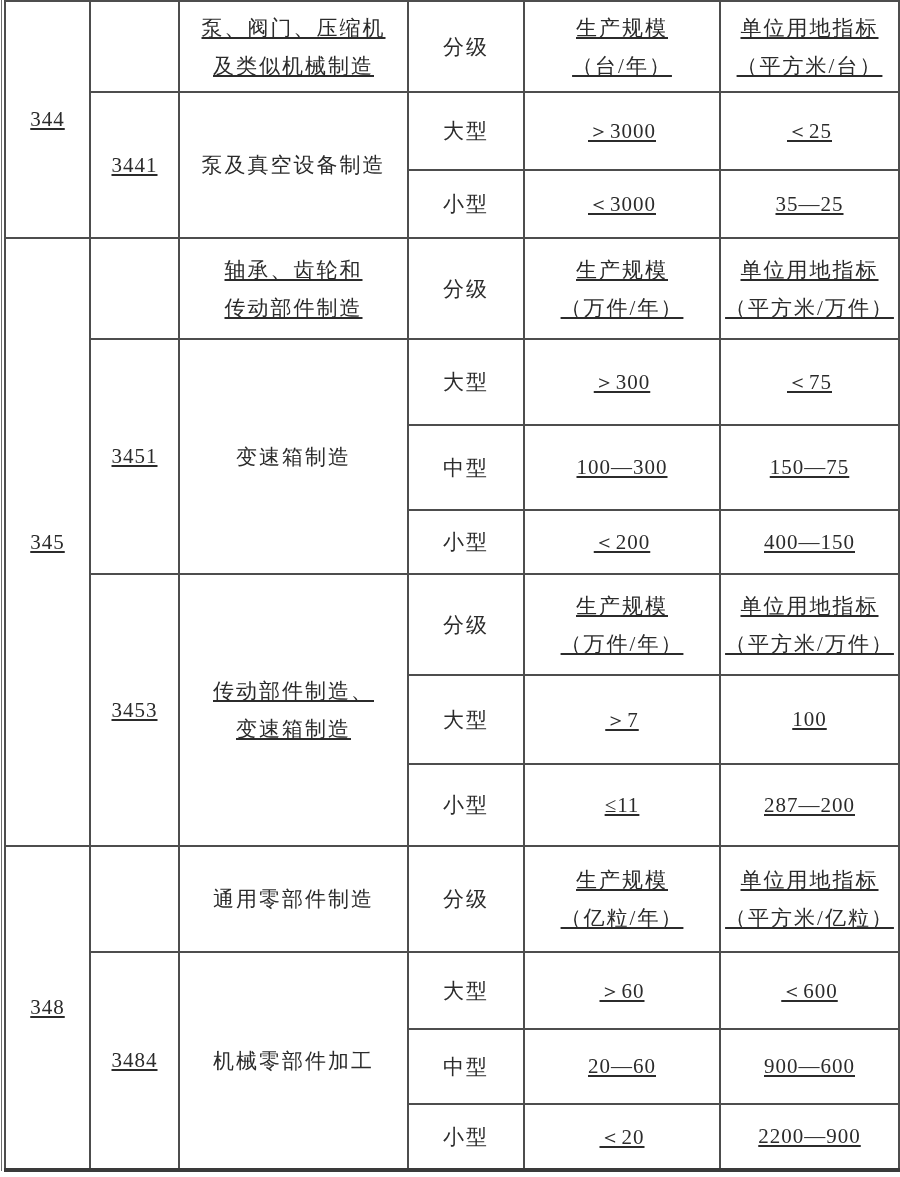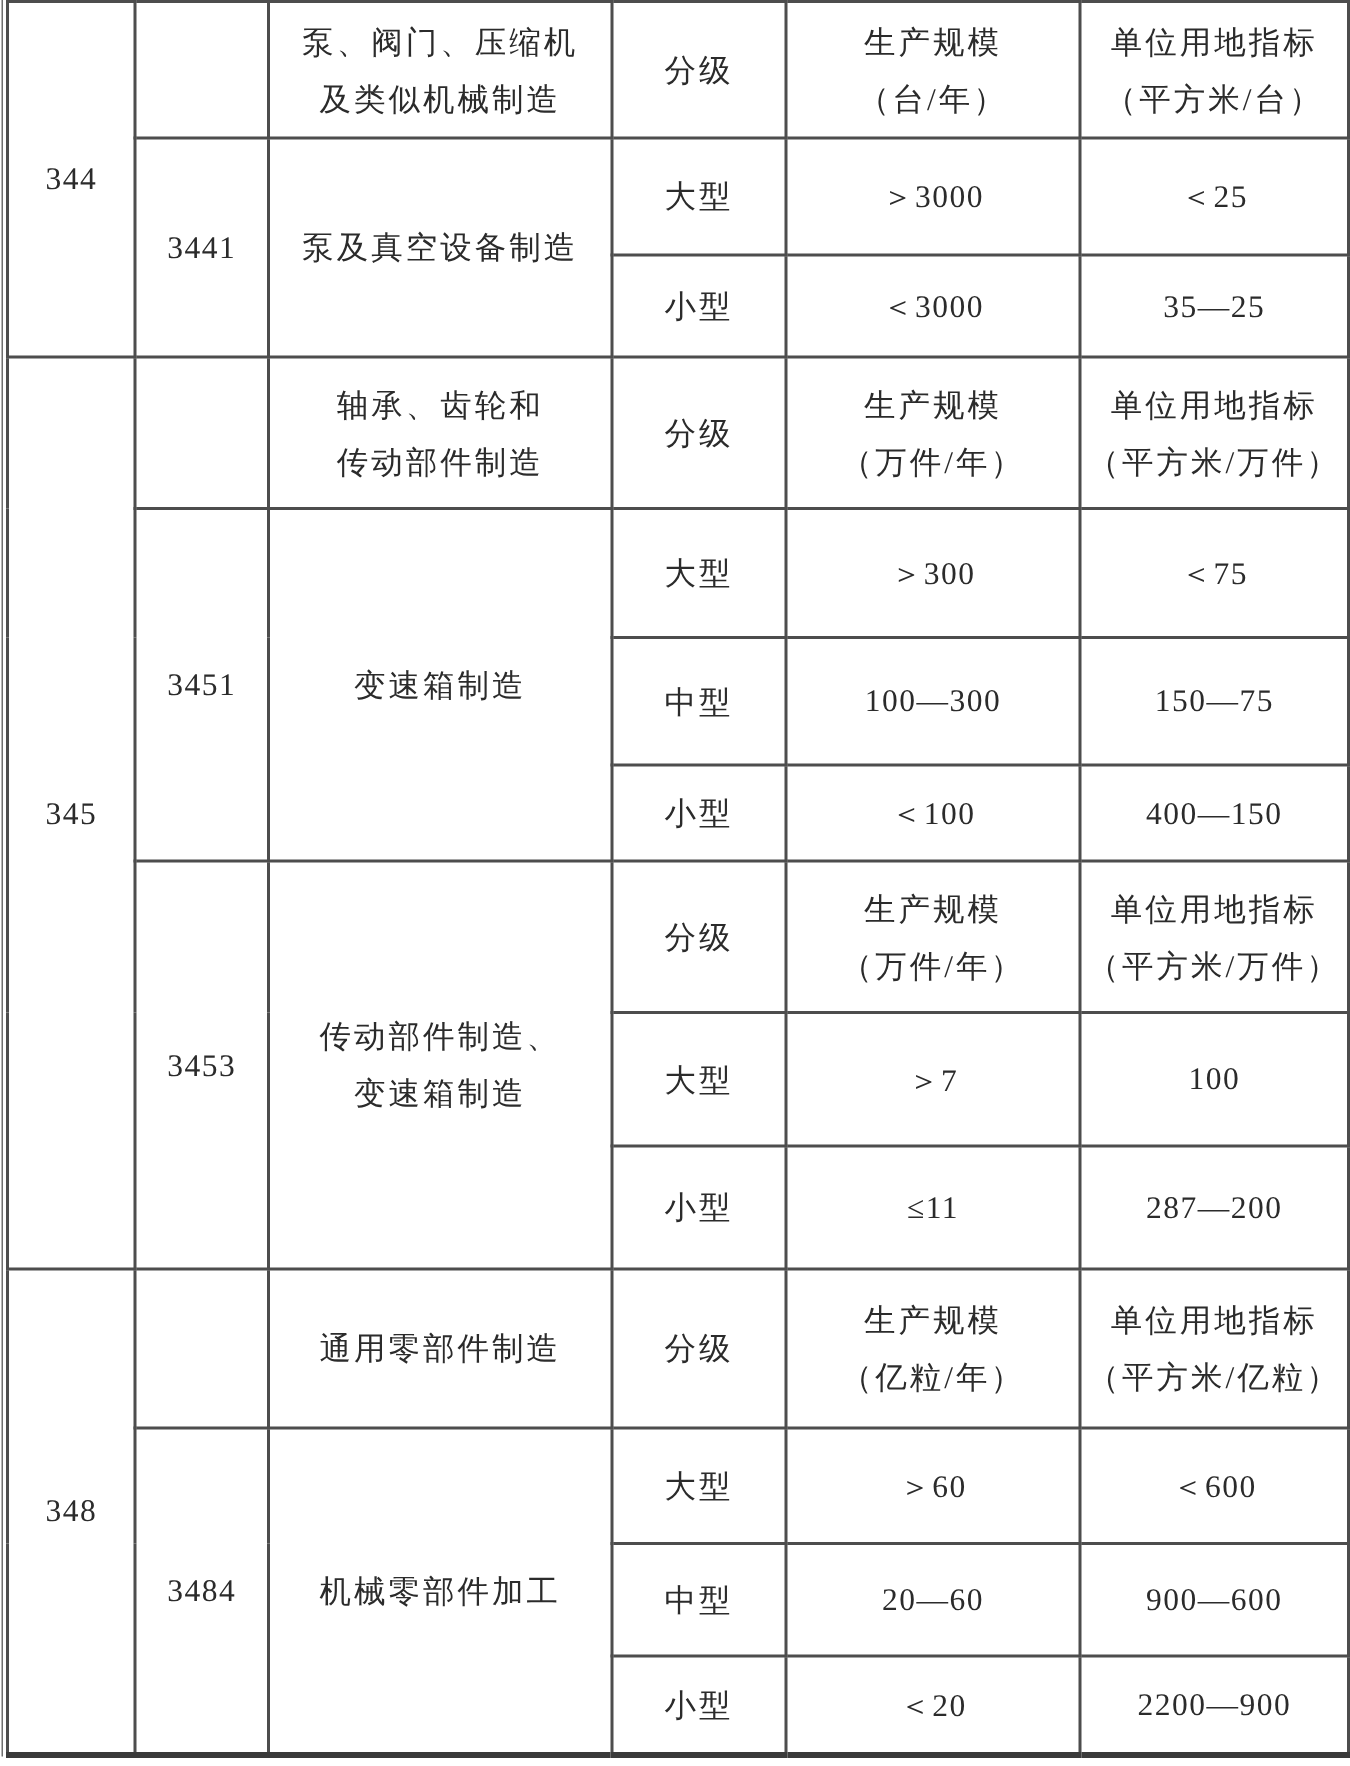--- a/index.html
+++ b/index.html
@@ -34,24 +34,26 @@
     border: 2px solid #4d4d4d;
     text-align: center;
     vertical-align: middle;
     padding: 0;
     font-size: 21px;
     letter-spacing: 2px;
     background: #ffffff;
   }
   td.num {
     letter-spacing: 1px;
+    text-decoration: underline;
   }
   .line {
     display: block;
     line-height: 38px;
+    text-decoration: underline;
   }
   
   tr.r1  { height: 91px; }
   tr.r2  { height: 78px; }
   tr.r3  { height: 68px; }
   tr.r4  { height: 101px; }
   tr.r5  { height: 86px; }
   tr.r6  { height: 85px; }
   tr.r7  { height: 64px; }
   tr.r8  { height: 101px; }
@@ -133,21 +135,21 @@
     <td class="num">＞300</td>
     <td class="num">＜75</td>
   </tr>
   <tr class="r6">
     <td>中型</td>
     <td class="num">100—300</td>
     <td class="num">150—75</td>
   </tr>
   <tr class="r7">
     <td>小型</td>
-    <td class="num">＜100</td>
+    <td class="num">＜200</td>
     <td class="num">400—150</td>
   </tr>
   <tr class="r8">
     <td rowspan="3" class="num">3453</td>
     <td rowspan="3">
       <span class="line">传动部件制造、</span>
       <span class="line">变速箱制造</span>
     </td>
     <td>分级</td>
     <td>

